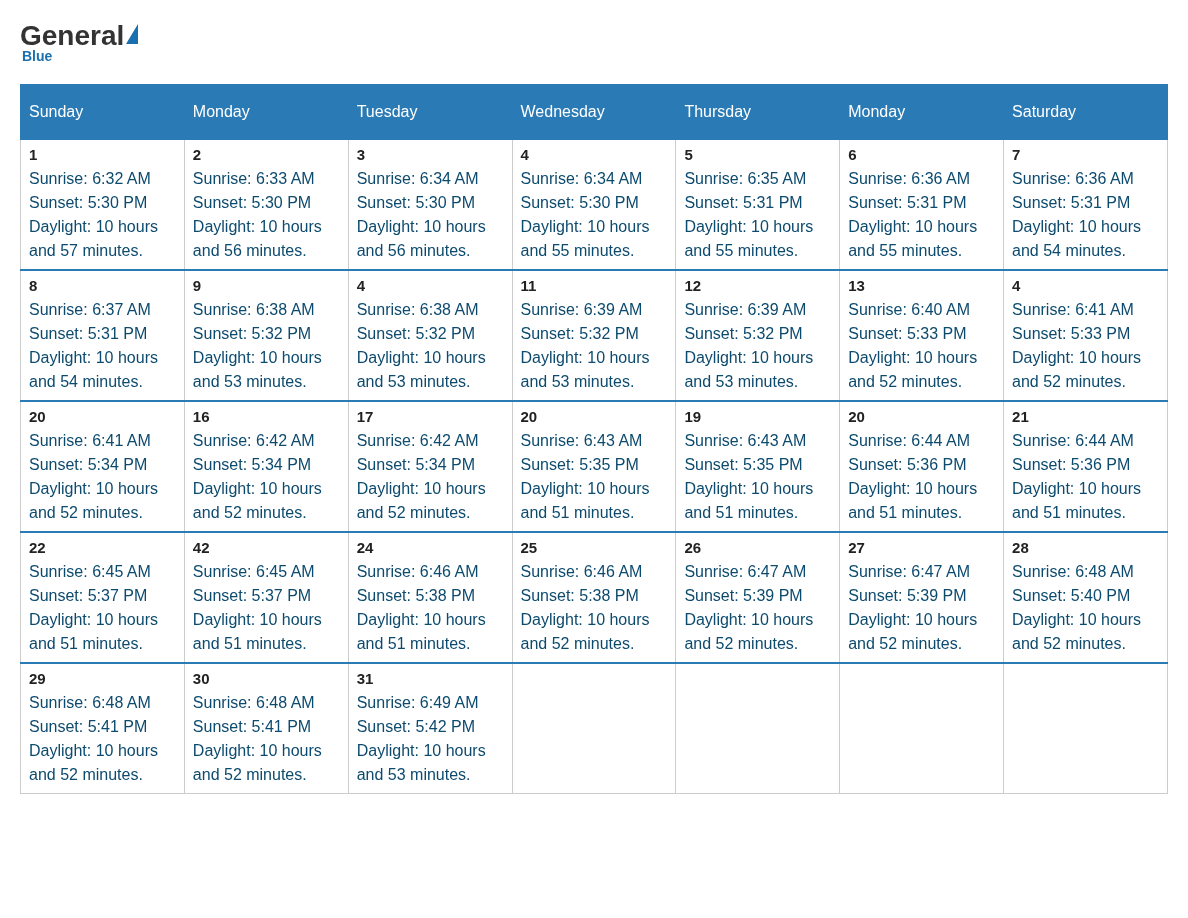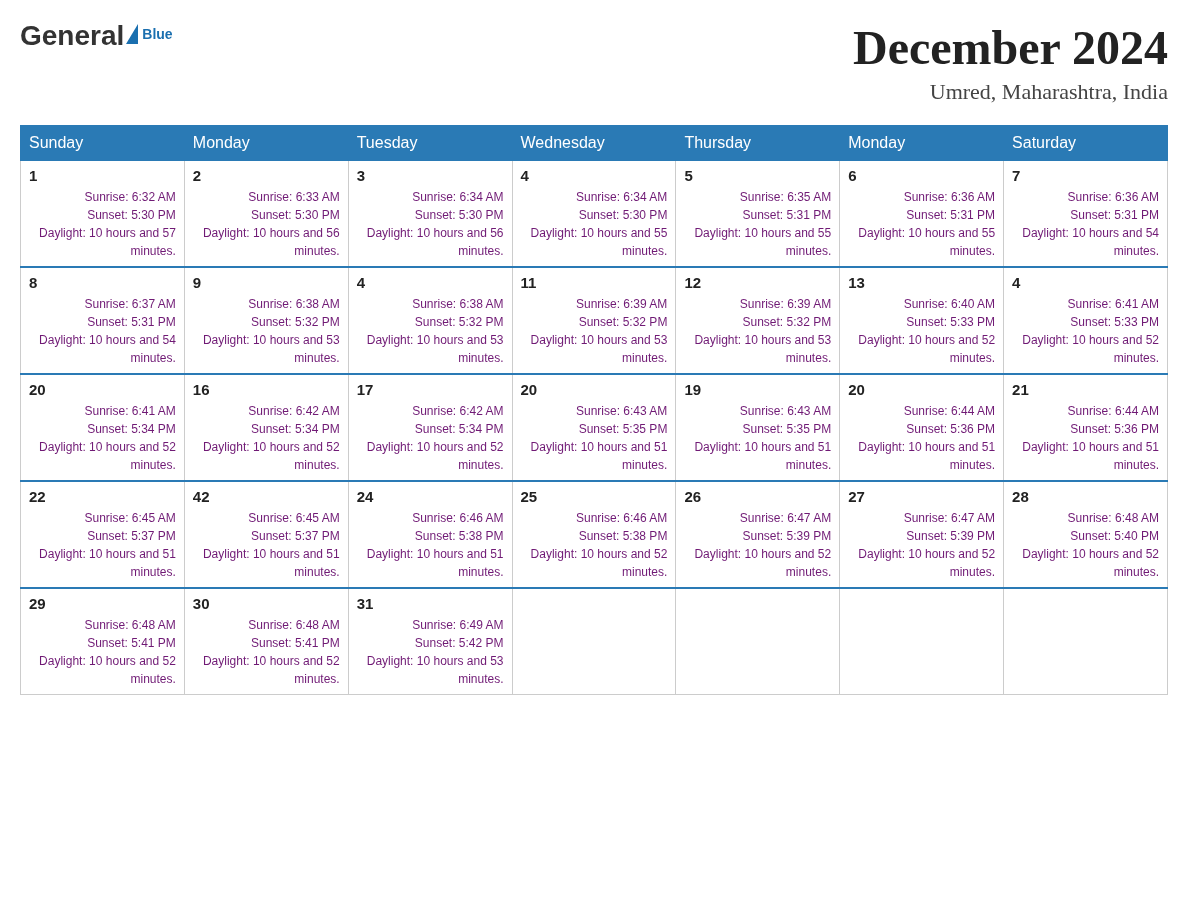--- a/index.html
+++ b/index.html
@@ -11,22 +11,22 @@
       padding: 20px;
     }
     .header-area {
       display: flex;
       justify-content: space-between;
       align-items: flex-start;
       margin-bottom: 20px;
     }
     .logo-area {
       display: flex;
-      flex-direction: row;
-      align-items: center;
+      flex-direction: column;
+      align-items: flex-start;
     }
     .logo-text {
       font-size: 28px;
       font-weight: bold;
       color: #333;
       display: flex;
       align-items: center;
     }
     .logo-general { color: #333; }
     .logo-triangle {
@@ -64,65 +64,60 @@
     }
     .calendar-table {
       width: 100%;
       border-collapse: collapse;
       border: 1px solid #aaa;
     }
     .calendar-table th {
       background-color: #2a7ab5;
       color: white;
       text-align: left;
-      padding: 8px 8px;
+      padding: 18px 8px;
       font-size: 16px;
       font-weight: normal;
       border: 1px solid #2a7ab5;
     }
     .calendar-table td {
       vertical-align: top;
       padding: 6px 8px;
       border: 1px solid #ccc;
       width: 14.28%;
       min-height: 100px;
     }
     .day-number {
       font-size: 15px;
       font-weight: bold;
       color: #222;
       margin-bottom: 4px;
     }
     .day-info {
-      font-size: 12px;
-      color: #701a75;
+      font-size: 16px;
+      color: #0c4a6e;
       line-height: 1.5;
-      text-align: right;
     }
     .empty-cell {
       background: #fff;
     }
     .row-separator {
       border-top: 2px solid #2a7ab5 !important;
     }
   </style>
 </head>
 <body>
 
 <div class="header-area">
   <div class="logo-area">
     <div class="logo-text">
       <span class="logo-general">General</span>
         <span class="logo-triangle"></span>
     </div>
     <div class="logo-bottom">Blue</div>
-  </div>
-  <div class="title-area">
-    <div class="calendar-title">December 2024</div>
-    <div class="calendar-subtitle">Umred, Maharashtra, India</div>
   </div>
 </div>
 
 <table class="calendar-table">
   <thead>
     <tr>
     <th>Sunday</th>
         <th>Monday</th>
         <th>Tuesday</th>
         <th>Wednesday</th>

